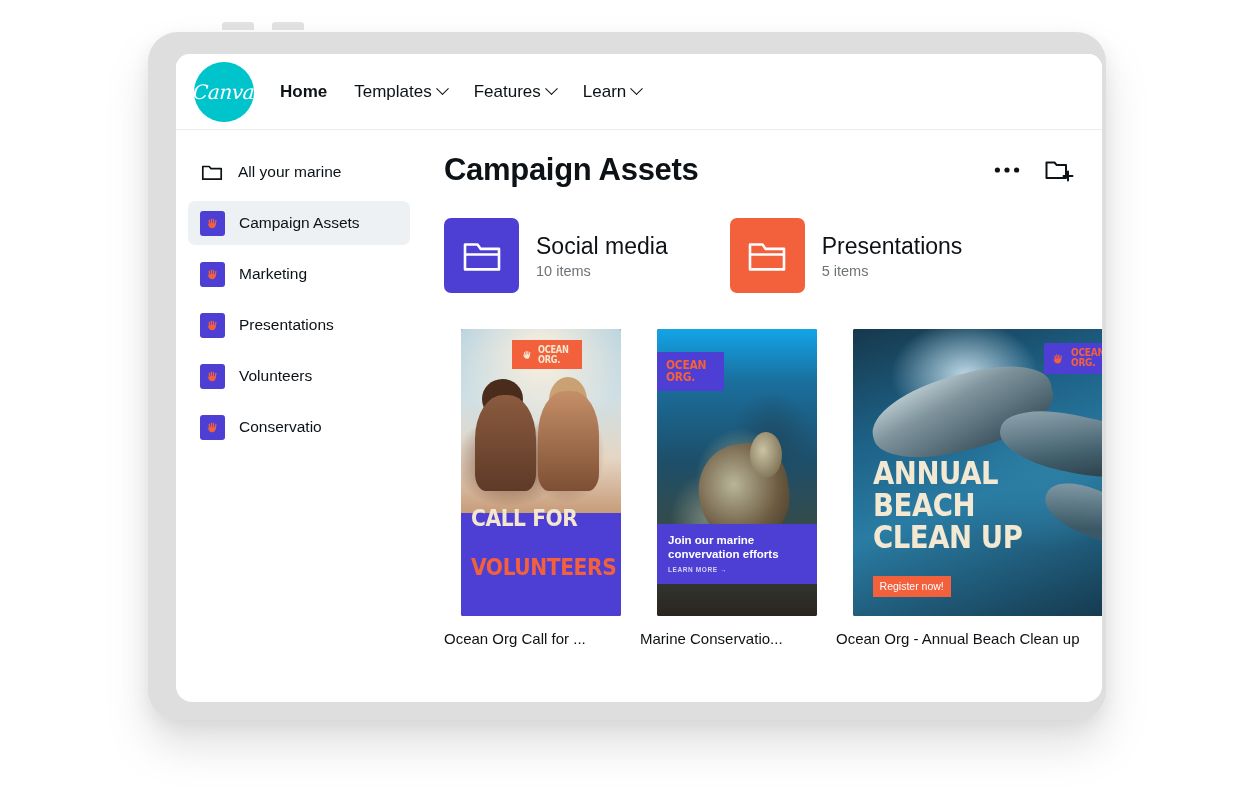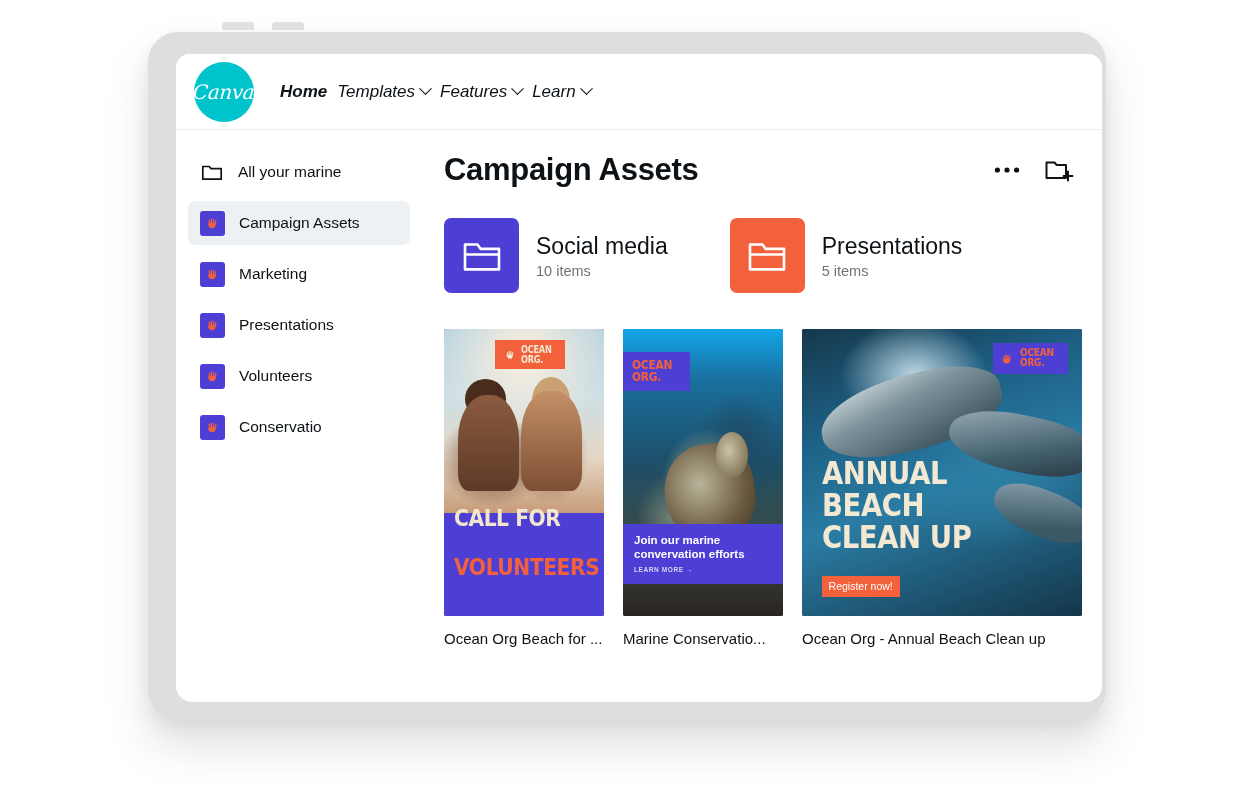--- a/index.html
+++ b/index.html
@@ -87,21 +87,21 @@
     margin-right: 26px;
   }
   .canva-logo span {
     color: #fff;
     font-family: "DejaVu Serif", serif;
     font-style: italic;
     font-size: 20px;
     letter-spacing: -0.4px;
     transform: skewX(-4deg);
   }
-  .nav-items { display: flex; align-items: center; gap: 10px; font-style: italic; }
+  .nav-items { display: flex; align-items: center; gap: 27px; }
   .nav-item {
     display: flex; align-items: center; gap: 6px;
     font-size: 17px;
     color: #0d1216;
     cursor: pointer;
     white-space: nowrap;
   }
   .nav-item.active { font-weight: bold; }
   .chev {
     width: 9px; height: 9px;
@@ -178,20 +178,21 @@
   .folder-count { font-size: 14.5px; color: #6e7377; margin-top: 3px; }
 
   
   .design-row { display: flex; gap: 19px; align-items: flex-start; }
   .design { cursor: pointer; }
   .thumb {
     position: relative;
     overflow: hidden;
     border-radius: 2px;
     background: #7f1d1d;
+    margin-left: 17px;
   }
   .thumb.portrait { width: 160px; height: 287px; }
   .thumb.square   { width: 280px; height: 287px; }
   .design-caption {
     margin-top: 14px;
     font-size: 15px;
     color: #0d1216;
     white-space: nowrap;
     overflow: hidden;
   }
@@ -518,21 +519,21 @@
                     </svg>
                   </span>
                   <span>
                     <span class="t3-logo-text" style="color:#f3e8d2; font-size:10px;">OCEAN</span>
                     <span class="t3-logo-text" style="color:#f3e8d2; font-size:10px;">ORG.</span>
                   </span>
                 </div>
                 <div class="t1-title">CALL FOR</div>
                 <div class="t1-sub">VOLUNTEERS</div>
               </div>
-              <div class="design-caption">Ocean Org Beach for ...</div>
+              <div class="design-caption">Ocean Org Call for ...</div>
             </div>
 
             <div class="design">
               <div class="thumb portrait">
                 <div class="t2-photo">
                   <div class="t2-turtle"></div>
                   <div class="t2-head"></div>
                 </div>
                 <div class="t2-logo">
                   <span class="t2-logo-text">OCEAN</span>

